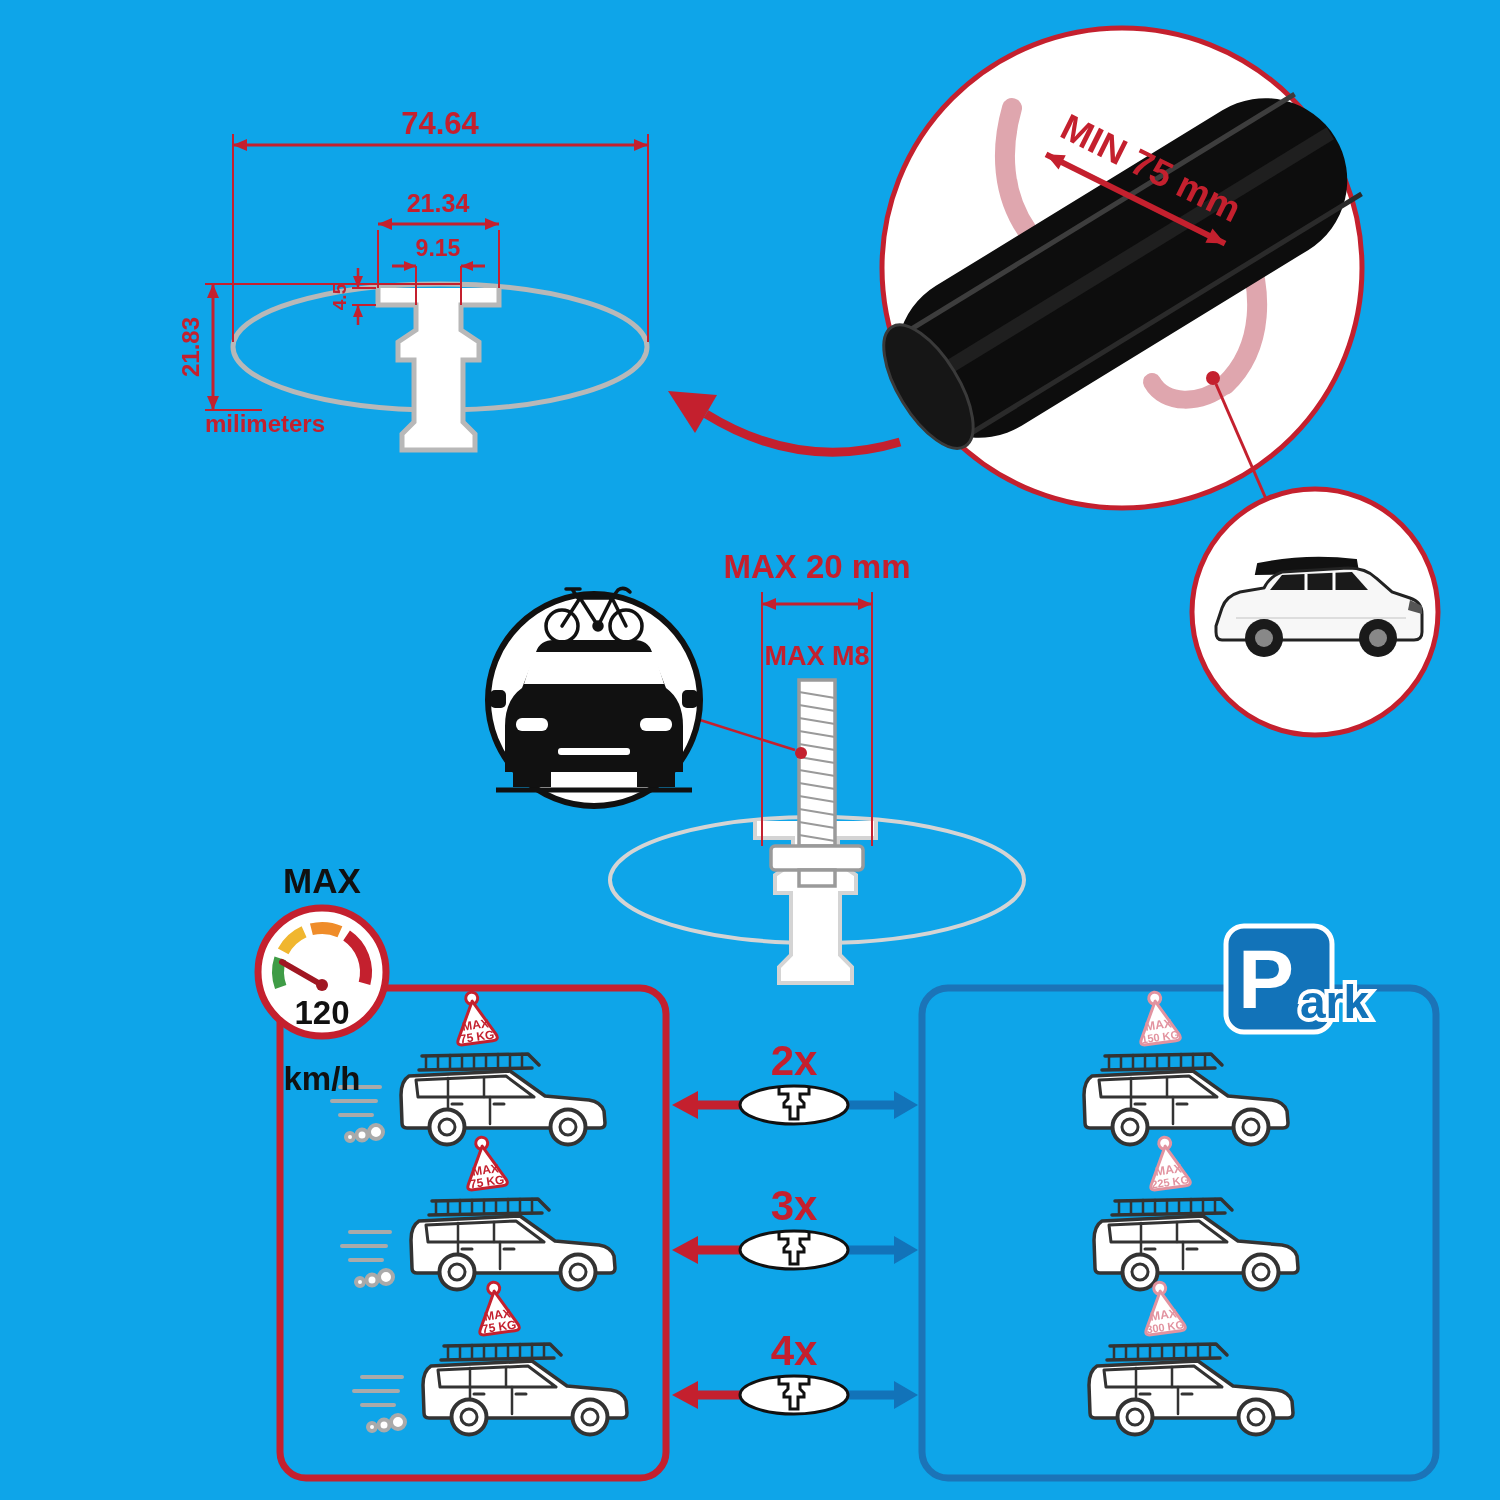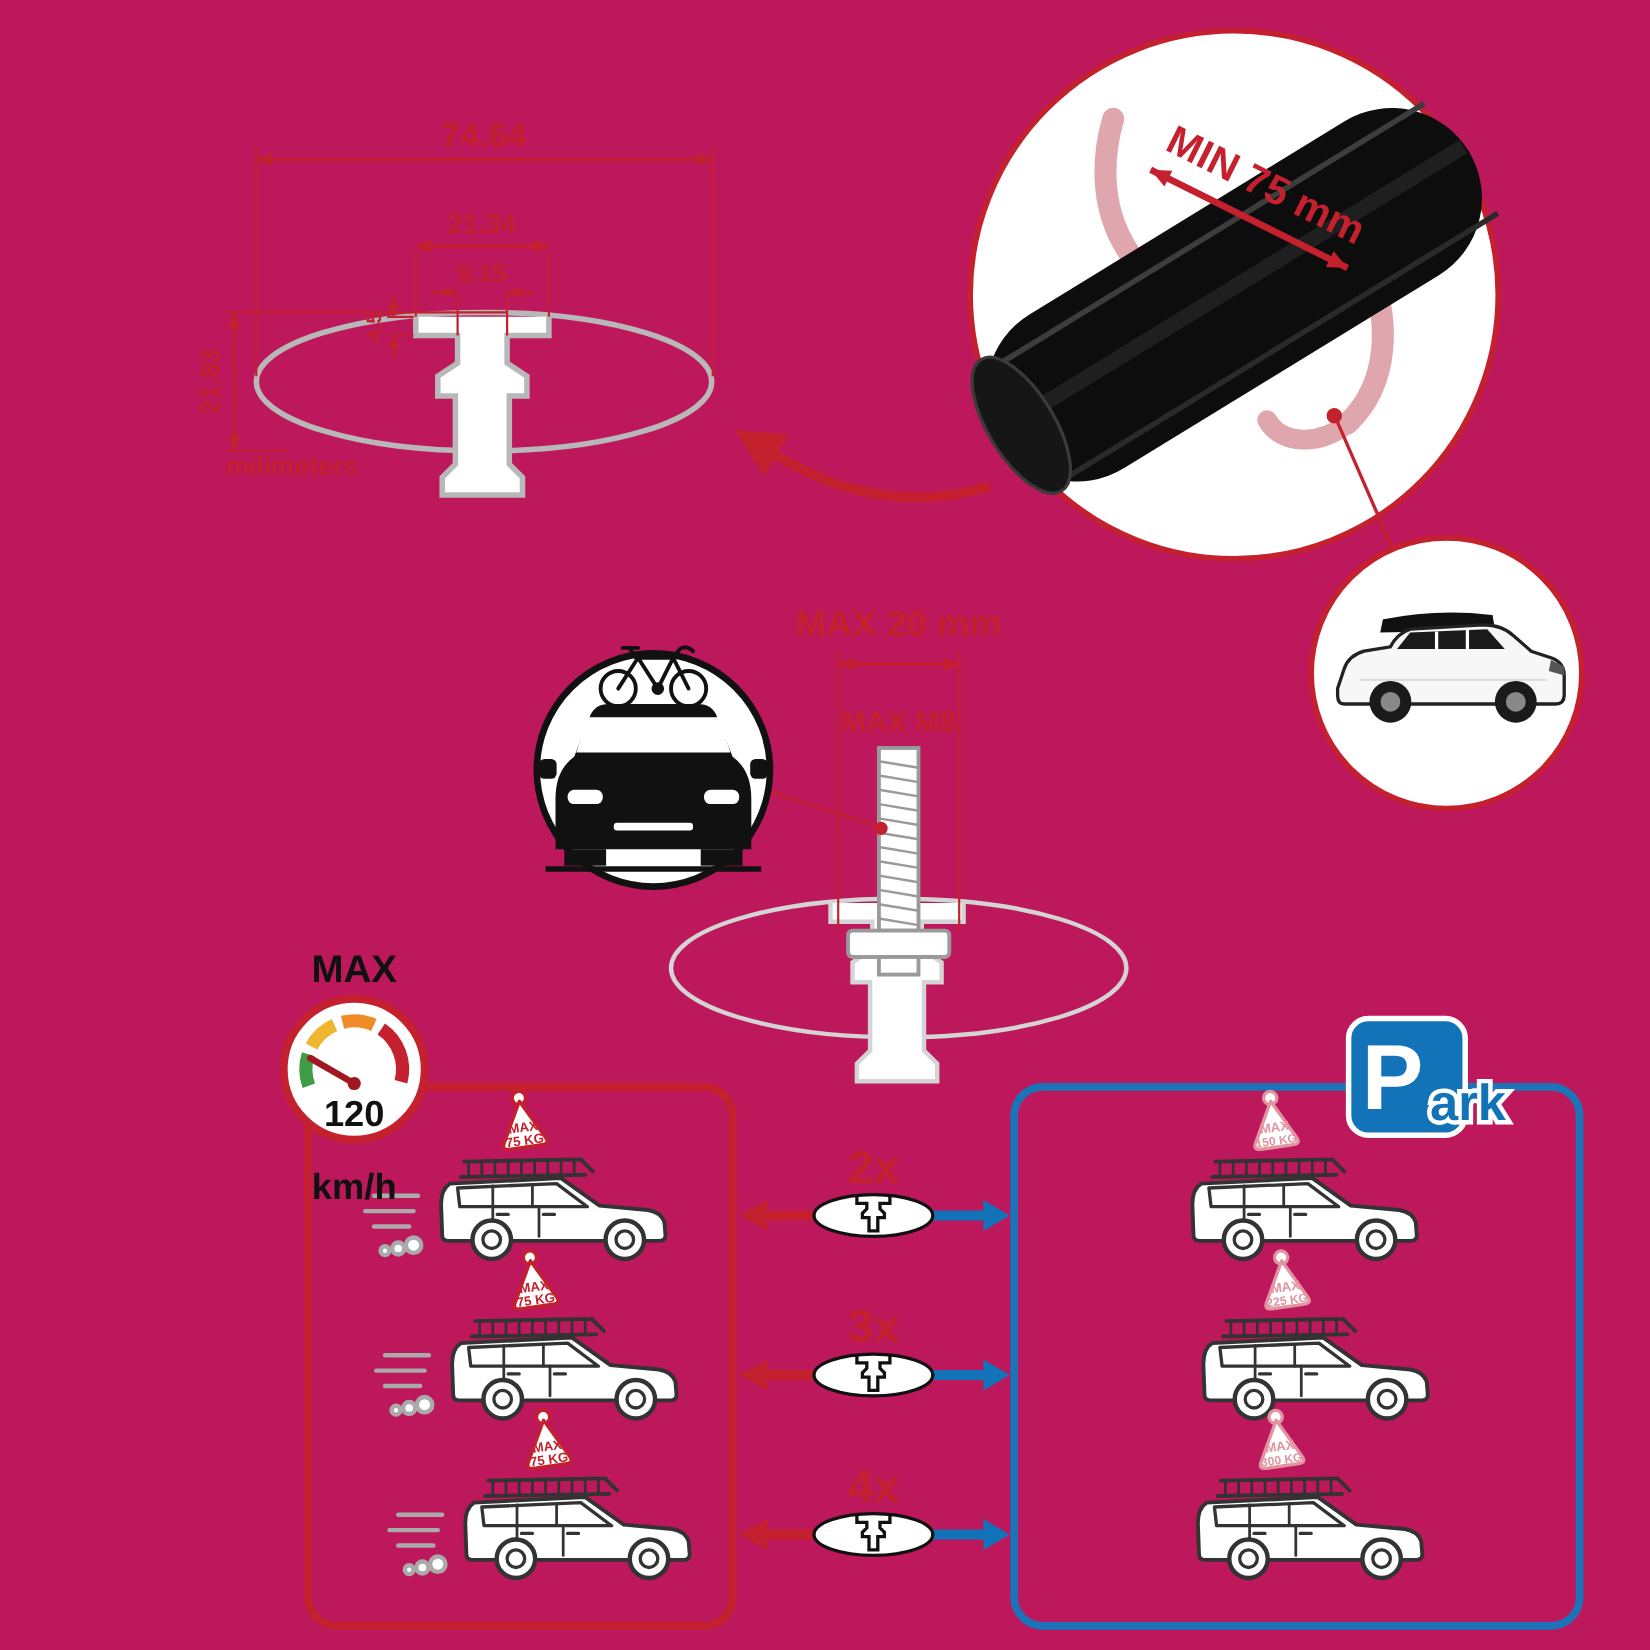--- a/index.html
+++ b/index.html
@@ -1,16 +1,16 @@
 <!DOCTYPE html>
 <html><head>
 <meta charset="utf-8">
 <style>
   html,body{margin:0;padding:0;background:#ffffff;}
-  #stage{position:relative;width:1500px;height:1500px;background:#be185d;overflow:hidden;}
+  #stage{position:relative;width:1500px;height:1500px;background:#0ea5e9;overflow:hidden;}
   svg text{font-family:"Liberation Sans","DejaVu Sans",sans-serif;font-weight:bold;}
   .halo{paint-order:stroke;}
 </style>
 </head>
 <body>
 
 <div id="stage">
 <svg width="1500" height="1500" viewBox="0 0 1500 1500">
 
   <defs>

